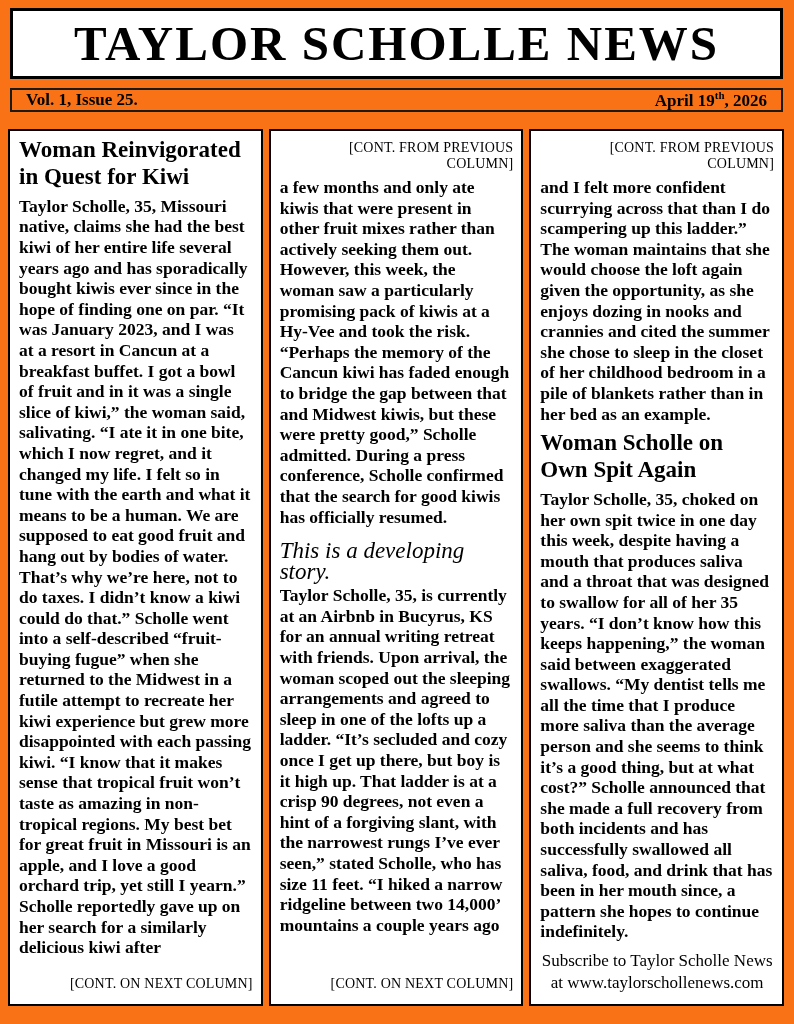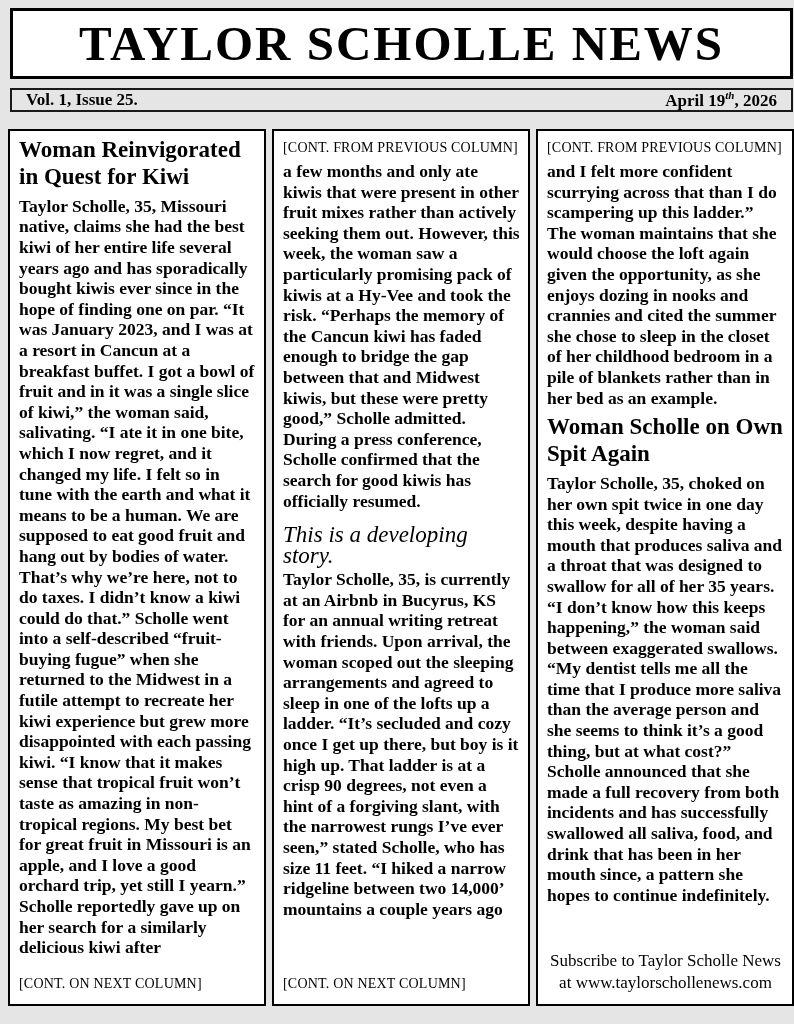--- a/index.html
+++ b/index.html
@@ -3,21 +3,21 @@
 <meta charset="utf-8">
 <style>
   * { margin: 0; padding: 0; box-sizing: border-box; }
   html, body { background: #ffffff; }
   body {
     width: 794px; height: 1024px;
     font-family: "Liberation Serif", serif;
     color: #000;
     overflow: hidden;
   }
-  .page { width: 794px; height: 1024px; padding: 8px 0 10px 8px; background: #e5e5e5; }
+  .page { width: 794px; height: 1024px; padding: 8px 10px 10px 8px; background: #f97316; }
 
   .masthead {
     margin: 0 1px 0 2px;
     height: 71px;
     border: 3px solid #000;
     display: flex; align-items: center; justify-content: center;
     background: #fff;
   }
   .masthead h1 {
     font-size: 49px; font-weight: bold; letter-spacing: 2px;
@@ -25,21 +25,21 @@
   }
 
   .infobar {
     margin: 9px 1px 0 2px;
     height: 24px;
     border: 2px solid #1a1a1a;
     display: flex; align-items: center; justify-content: space-between;
     padding: 0 14px;
     font-weight: bold; font-size: 17px;
   }
-  .infobar sup { font-size: 11px; font-style: italic; }
+  .infobar sup { font-size: 11px; }
 
   .columns {
     margin-top: 17px;
     display: flex; gap: 6px;
     height: 877px;
   }
   .col {
     flex: 1 1 0;
     border: 2px solid #000;
     padding: 6px 8px 8px 9px;
@@ -53,21 +53,21 @@
   }
   .col .headline:first-child, .cont-top + .headline { margin-top: 0; }
   .body-text {
     font-size: 17.5px; line-height: 20.6px;
     margin-top: 3px;
     font-weight: bold;
   }
   .note { font-size: 23px; line-height: 20.6px; margin-top: 14px; font-style: italic; }
   .note + .headline { margin-top: 10px; }
   .cont-marker {
-    font-size: 14px; text-align: left; letter-spacing: 0.2px;
+    font-size: 14px; text-align: right; letter-spacing: 0.2px;
   }
   .cont-top { margin: 3px 0 2px 0; }
   .cont-bottom { margin-top: auto; padding-top: 6px; padding-bottom: 4px; }
   .footer { margin-top: auto; text-align: center; padding-bottom: 2px; }
   .footer .sub-line { font-weight: normal; font-size: 17px; line-height: 1.3; }
   .footer .url-line { font-size: 17px; line-height: 1.3; }
 </style>
 </head>
 <body>
 

